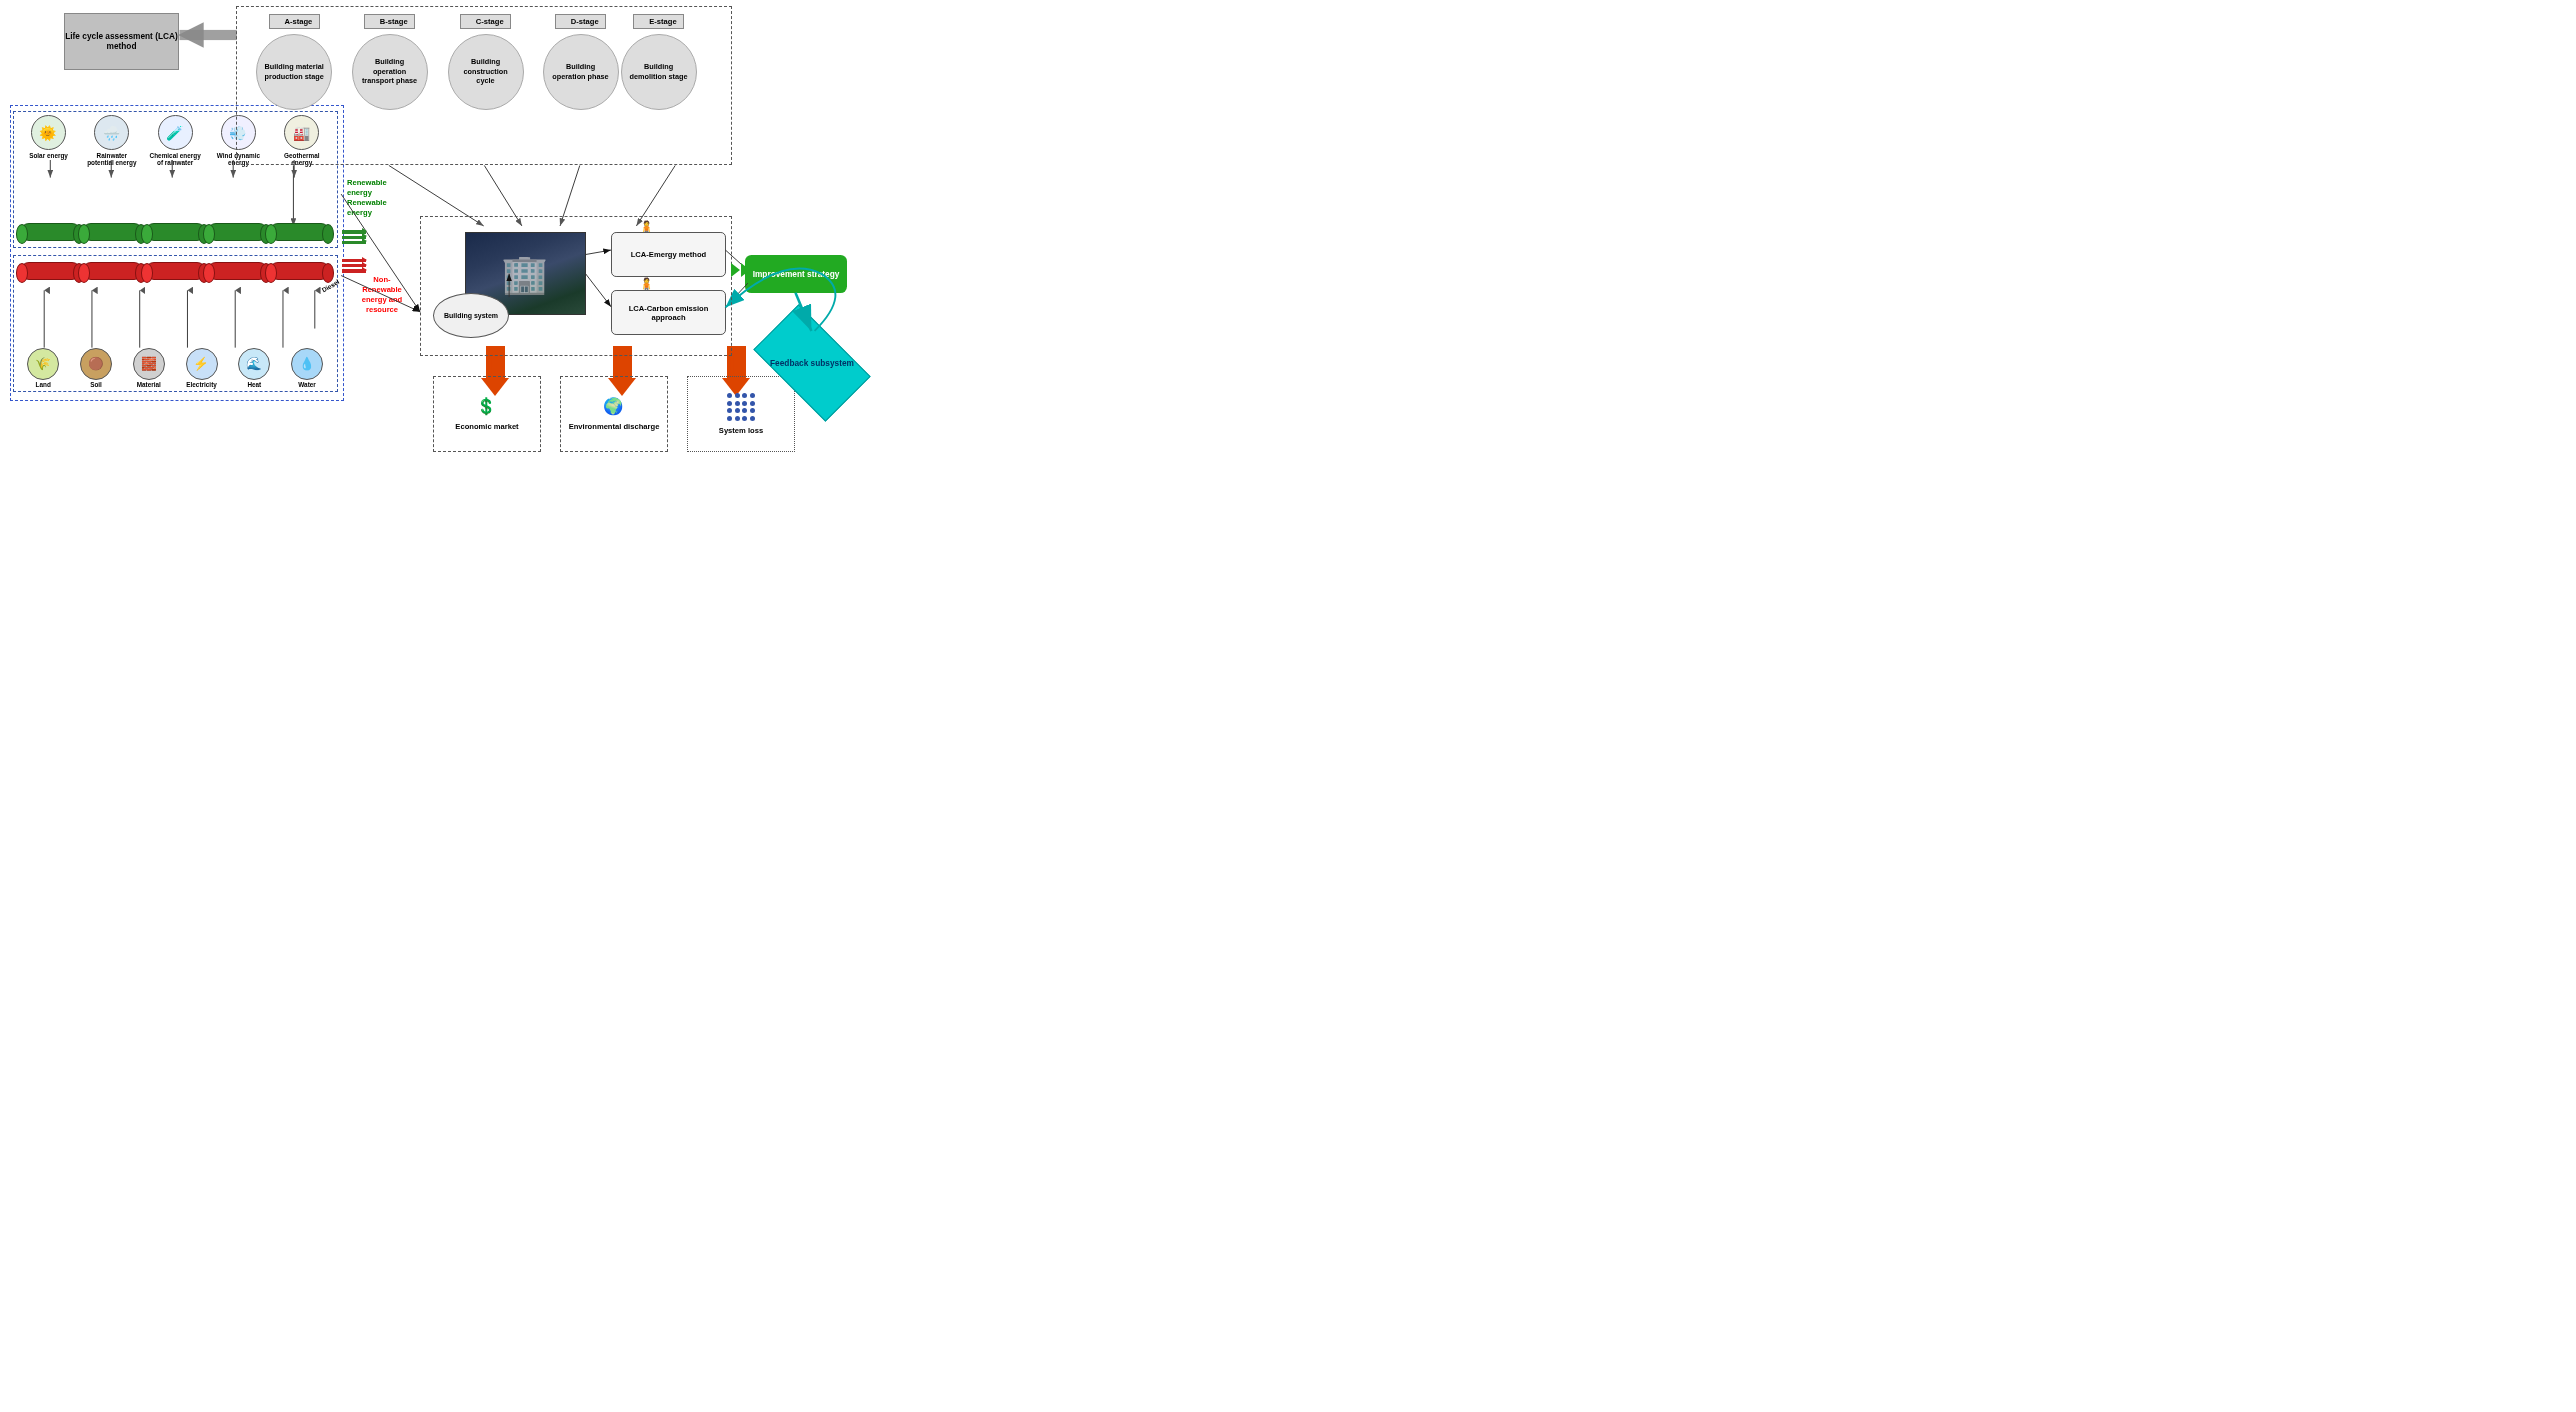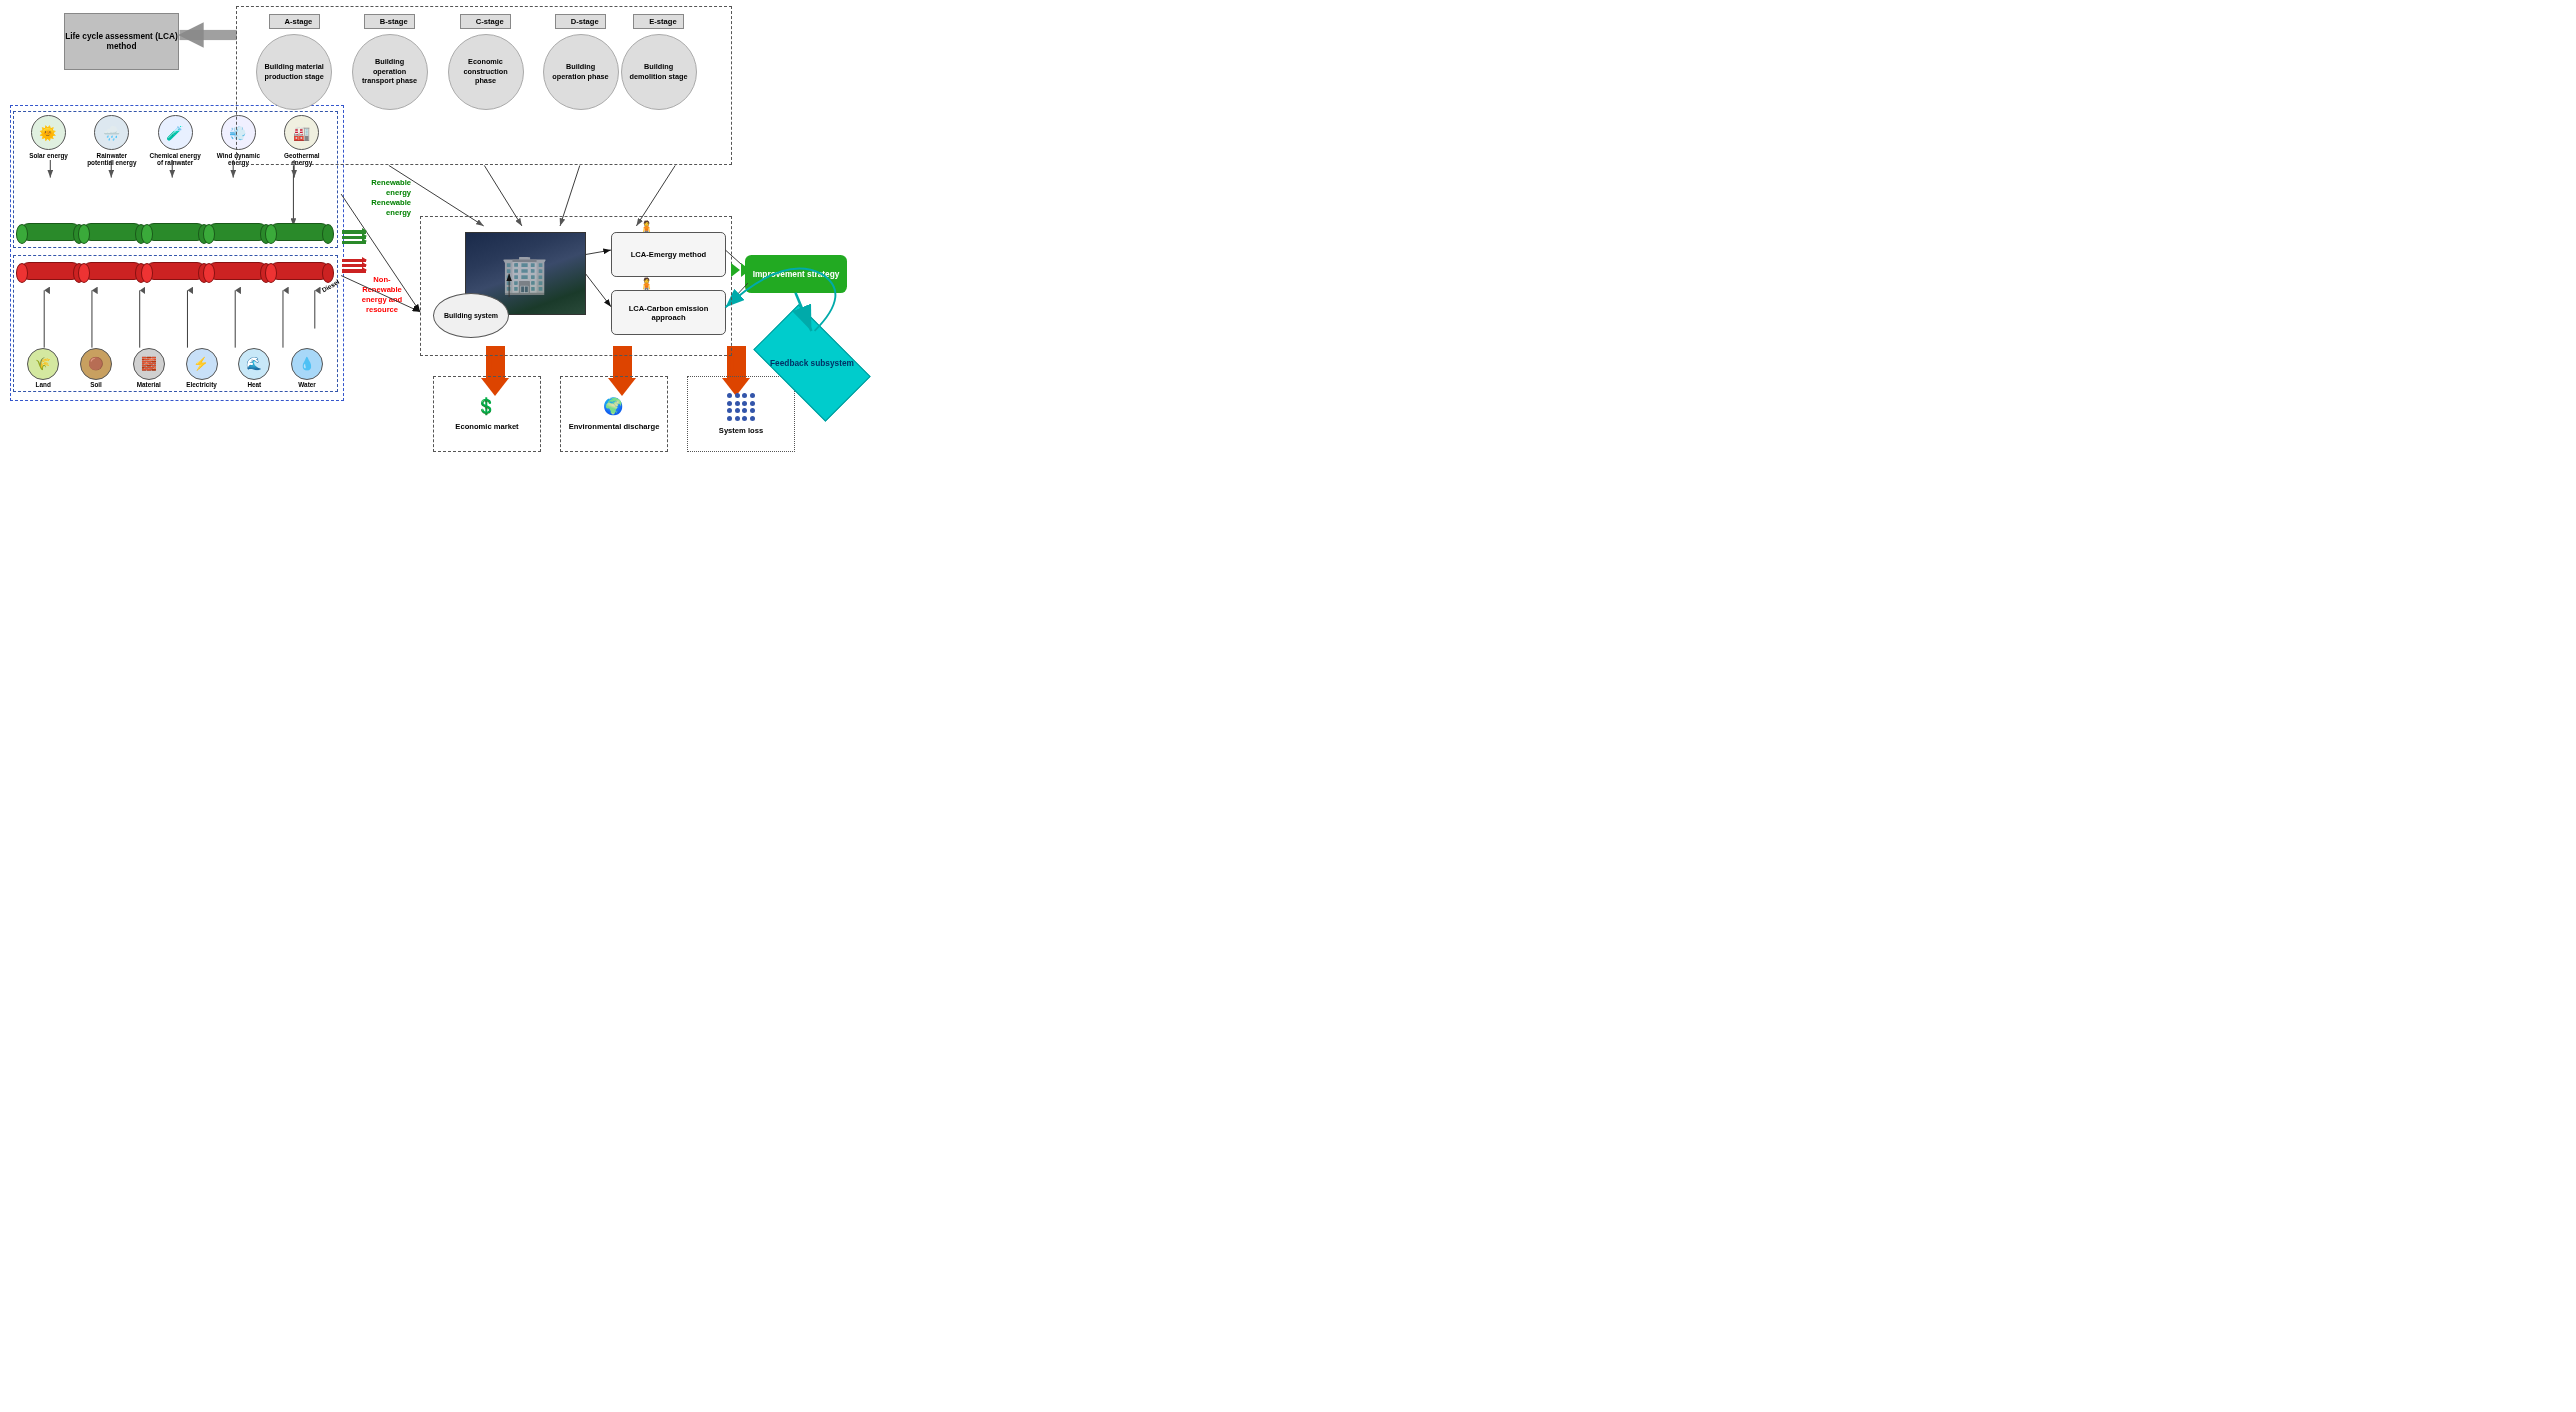--- a/index.html
+++ b/index.html
@@ -168,21 +168,21 @@
     }
 
     
     .renewable-label {
       position: absolute;
       left: 347px;
       top: 177px;
       font-size: 8.3px;
       font-weight: bold;
       color: green;
-      text-align: right;
+      text-align: left;
       width: 64px;
     }
 
     
     .nonrenew-box {
       position: absolute;
       left: 12.7px;
       top: 255px;
       width: 325px;
       height: 137px;
@@ -580,21 +580,21 @@
     <div class="stage-circle">Building material production stage</div>
   </div>
 
   <div class="stage-col col-b">
     <div class="stage-label">B-stage</div>
     <div class="stage-circle">Building operation transport phase</div>
   </div>
 
   <div class="stage-col col-c">
     <div class="stage-label">C-stage</div>
-    <div class="stage-circle">Economic construction phase</div>
+    <div class="stage-circle">Building construction cycle</div>
   </div>
 
   <div class="stage-col col-d">
     <div class="stage-label">D-stage</div>
     <div class="stage-circle">Building operation phase</div>
   </div>
 
   <div class="stage-col col-e">
     <div class="stage-label">E-stage</div>
     <div class="stage-circle">Building demolition stage</div>

